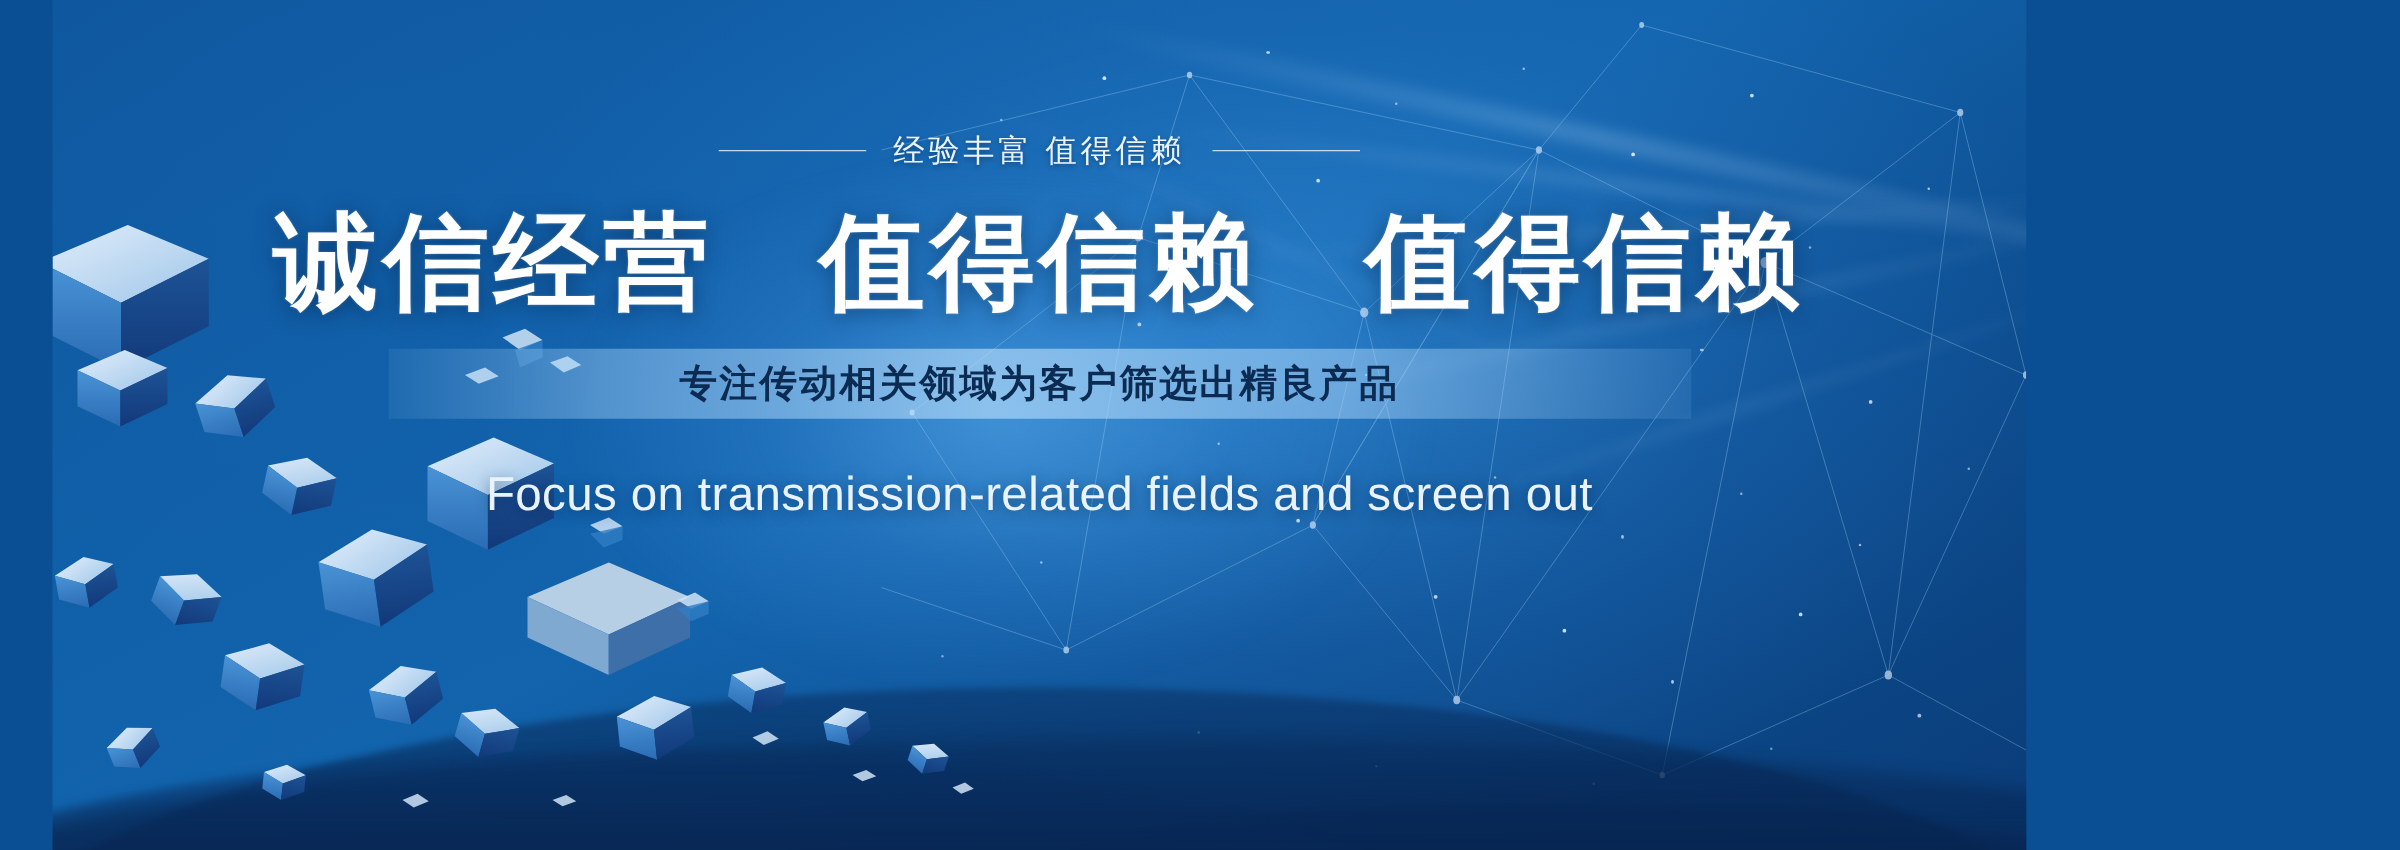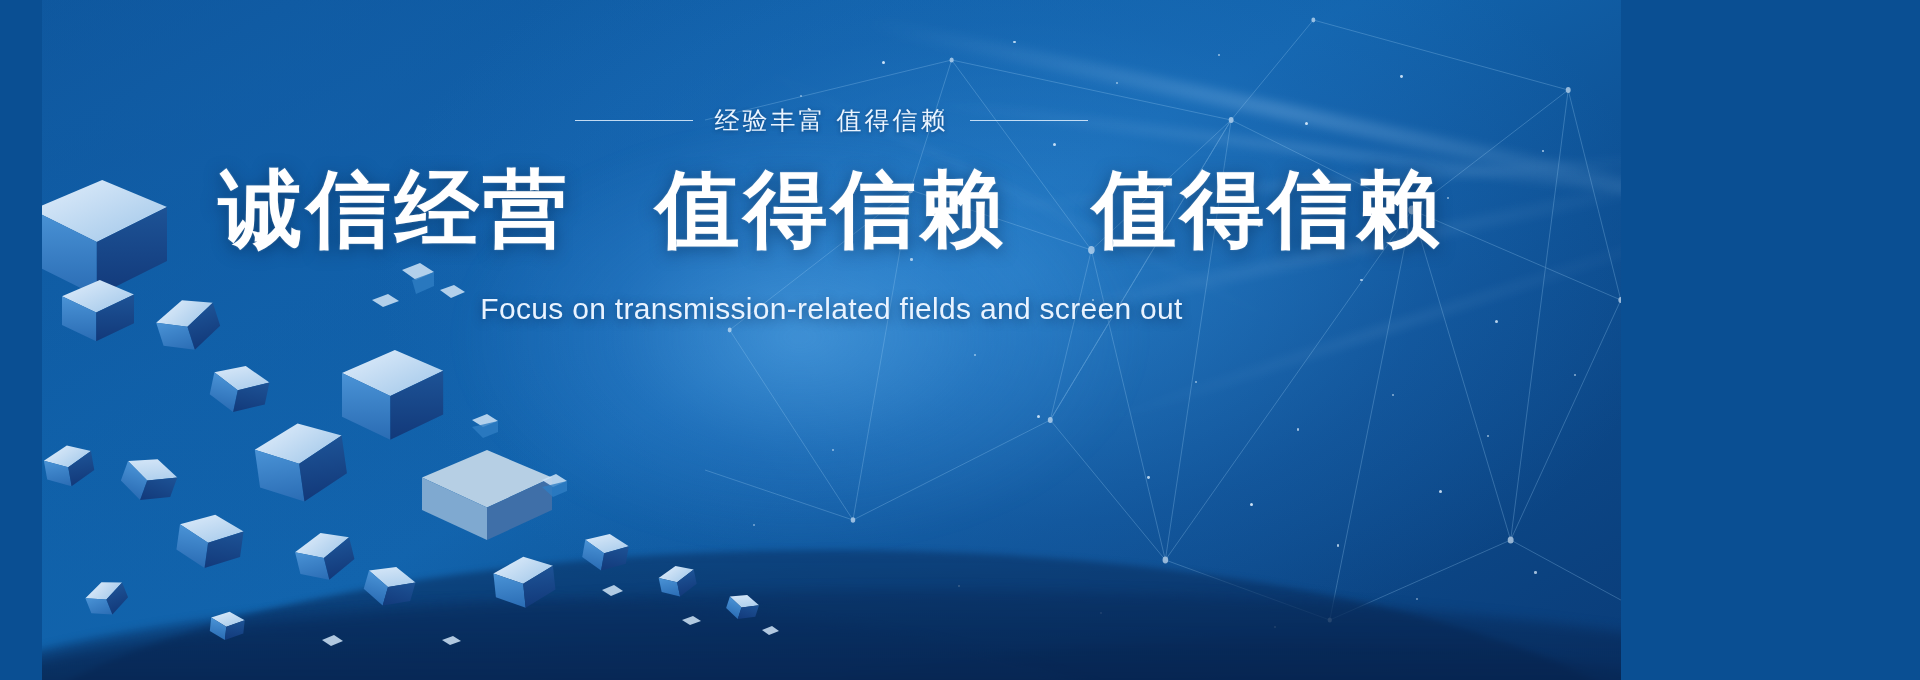--- a/index.html
+++ b/index.html
@@ -89,21 +89,21 @@
       rgba(172,214,250,.50) 74%,
       rgba(140,195,242,.12) 100%);
   }
   .subbar-text {
     color:#0b2b52; font-size:30px; font-weight:700; letter-spacing:2px;
     white-space:nowrap;
   }
 
   .english {
     margin-top:36px; 
-    color:#e9f3ff; font-size:30px; font-weight:400; line-height:1.32;
+    color:#e9f3ff; font-size:38px; font-weight:400; line-height:1.32;
     letter-spacing:.3px; text-shadow:0 2px 10px rgba(4,34,72,.5);
   }
   .english div { white-space:nowrap; }
 </style>
 </head>
 <body>
 
 <div class="banner">
 
   <div class="glow-core"></div>
@@ -335,19 +335,22 @@
     </div>
 
     <h1 class="headline">
       <span>诚信经营</span>
       <span class="gap"></span>
       <span>值得信赖</span>
       <span class="gap"></span>
       <span>值得信赖</span>
     </h1>
 
+    <div class="subbar">
+      <span class="subbar-text">专注传动相关领域为客户筛选出精良产品</span>
+    </div>
 
     <div class="english">
       <div>Focus on transmission-related fields and screen out</div>
     </div>
 
   </div>
 </div>
 
 </body></html>

